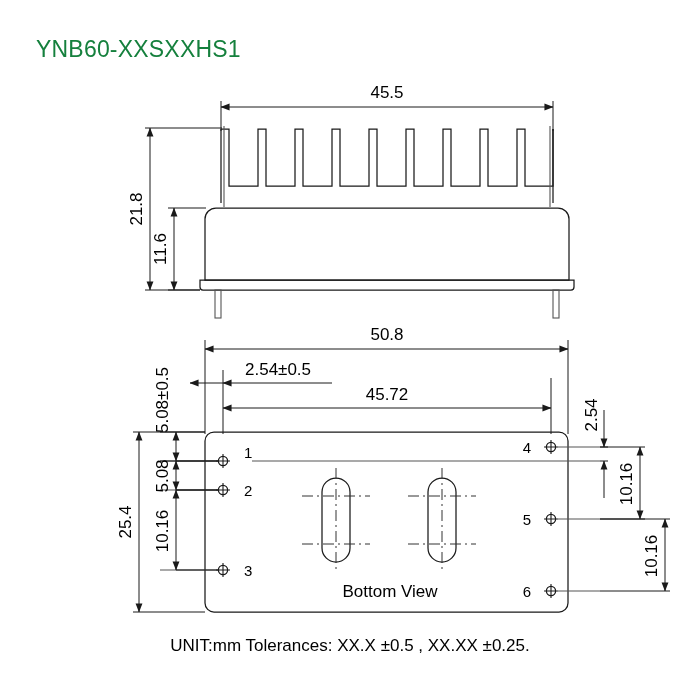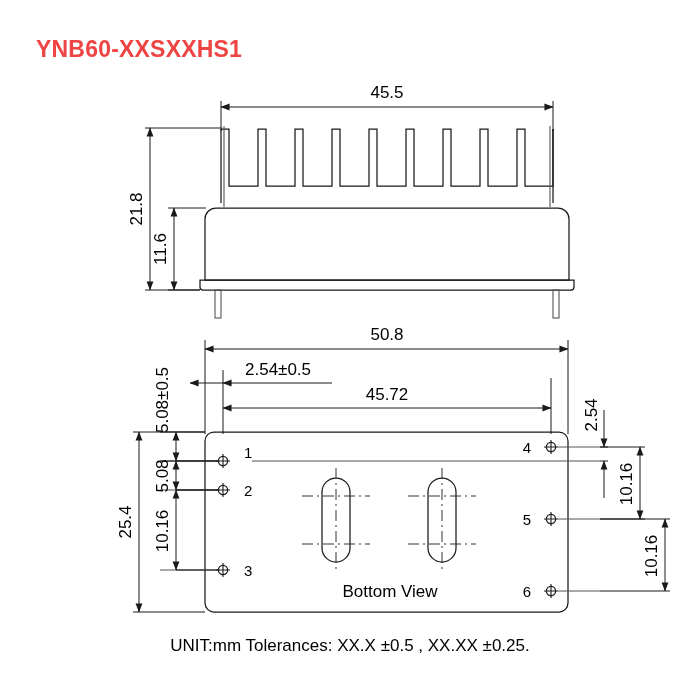--- a/index.html
+++ b/index.html
@@ -1,20 +1,20 @@
 <!DOCTYPE html>
 <html><head>
 <meta charset="utf-8">
 <style>
   html,body{margin:0;padding:0;background:#ffffff;}
   body{width:700px;height:700px;font-family:"Liberation Sans",sans-serif;color:#000;}
   #root{position:relative;width:700px;height:700px;overflow:hidden;background:#fff;}
   #title{
     position:absolute;left:36px;top:36px;
-    font-size:23px;font-weight:700;letter-spacing:0.2px;color:#ef4444;
+    font-size:23px;font-weight:400;letter-spacing:0.2px;color:#15803d;
     white-space:nowrap;
   }
   #footer{
     position:absolute;left:0;top:636px;width:700px;text-align:center;
     font-size:17px;color:#000;white-space:nowrap;
   }
   svg#draw{position:absolute;left:0;top:0;width:700px;height:700px;display:block;}
   svg#draw text{font-family:"Liberation Sans",sans-serif;fill:#000;}
   .dimtext{font-size:17px;}
   .pintext{font-size:15px;}

